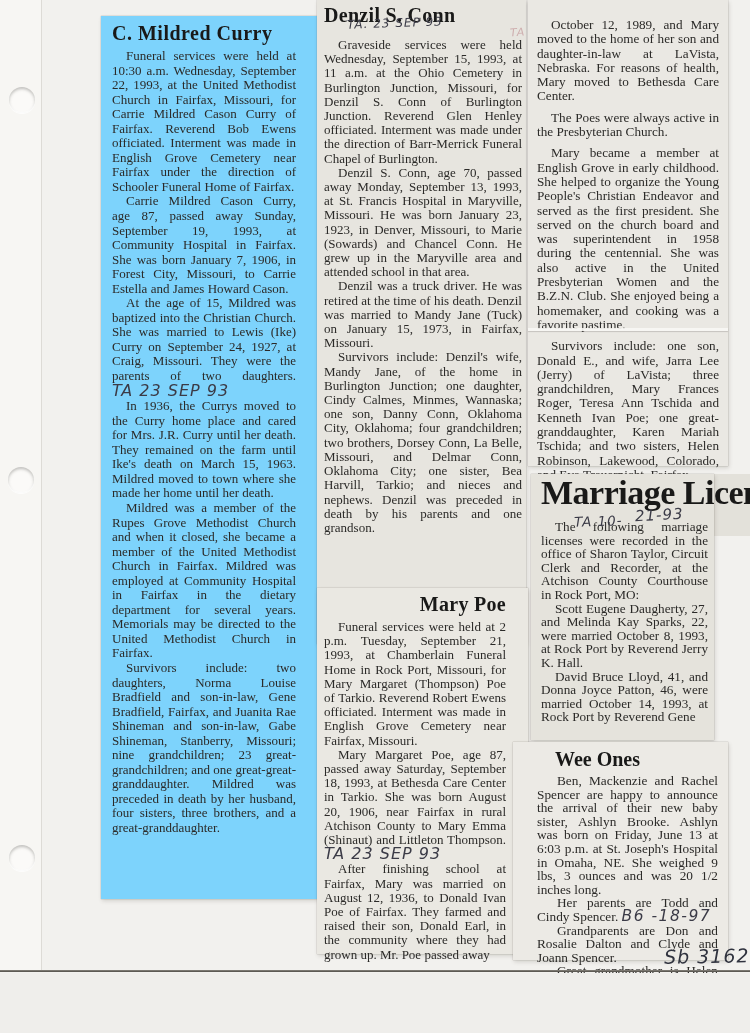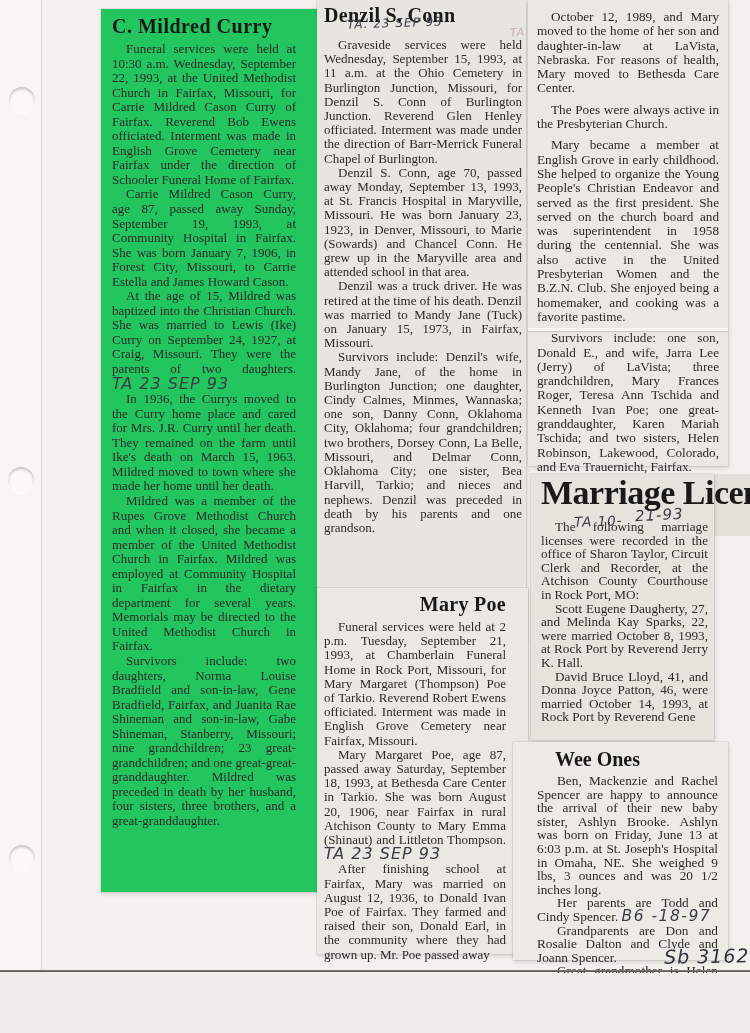--- a/index.html
+++ b/index.html
@@ -39,43 +39,43 @@
     text-align:justify;
     box-shadow:0 0 1px rgba(110,105,95,.65), 1px 2px 4px rgba(70,65,55,.18);
   }
   .clip p { margin:0; text-indent:14px; }
   .clip .head {
     margin:0; font-weight:bold; color:#191918; text-indent:0; text-align:left;
     font-family:"Liberation Serif", serif;
   }
 
   .clip-curry {
-    left:101px; top:9px; width:217px; height:883px;
-    background:#22c55e; padding:5px 22px 8px 11px; box-sizing:border-box;
+    left:101px; top:16px; width:217px; height:883px;
+    background:#7dd3fc; padding:5px 22px 8px 11px; box-sizing:border-box;
     font-size:13px; line-height:14.55px;
   }
   .clip-curry .head { font-size:20px; line-height:24px; margin-bottom:4px; letter-spacing:.5px; }
 
   .clip-conn {
     left:317px; top:0px; width:209px; height:644px;
     background:#e7e5df; padding:3px 4px 6px 7px; box-sizing:border-box;
     font-size:13px; line-height:14.2px;
   }
   .clip-conn .head { font-size:20px; line-height:24px; margin-bottom:11px; letter-spacing:.3px; }
 
   .clip-poe {
     left:317px; top:588px; width:211px; height:366px;
     background:#eae8e2; padding:4px 22px 6px 7px; box-sizing:border-box;
     font-size:13px; line-height:14.2px;
   }
   .clip-poe .head { font-size:20px; line-height:24px; margin-bottom:4px; letter-spacing:.3px;text-align:right; }
 
   .clip-poe-cont {
     left:528px; top:0px; width:200px; height:466px;
-    background:#eae8e3; padding:10px 9px 6px 9px; box-sizing:border-box;
+    background:#eae8e3; padding:18px 9px 6px 9px; box-sizing:border-box;
     font-size:13.2px; line-height:14.3px;
   }
   .clip-poe-cont p { margin-bottom:7px; }
   .clip-poe-cont .seam {
     position:absolute; left:0; top:328px; width:200px; height:3px;
     background:rgba(248,247,244,.9); box-shadow:0 1px 1px rgba(90,85,78,.25);
   }
 
   .headline-ext {
     position:absolute; left:714px; top:474px; width:36px; height:62px;

